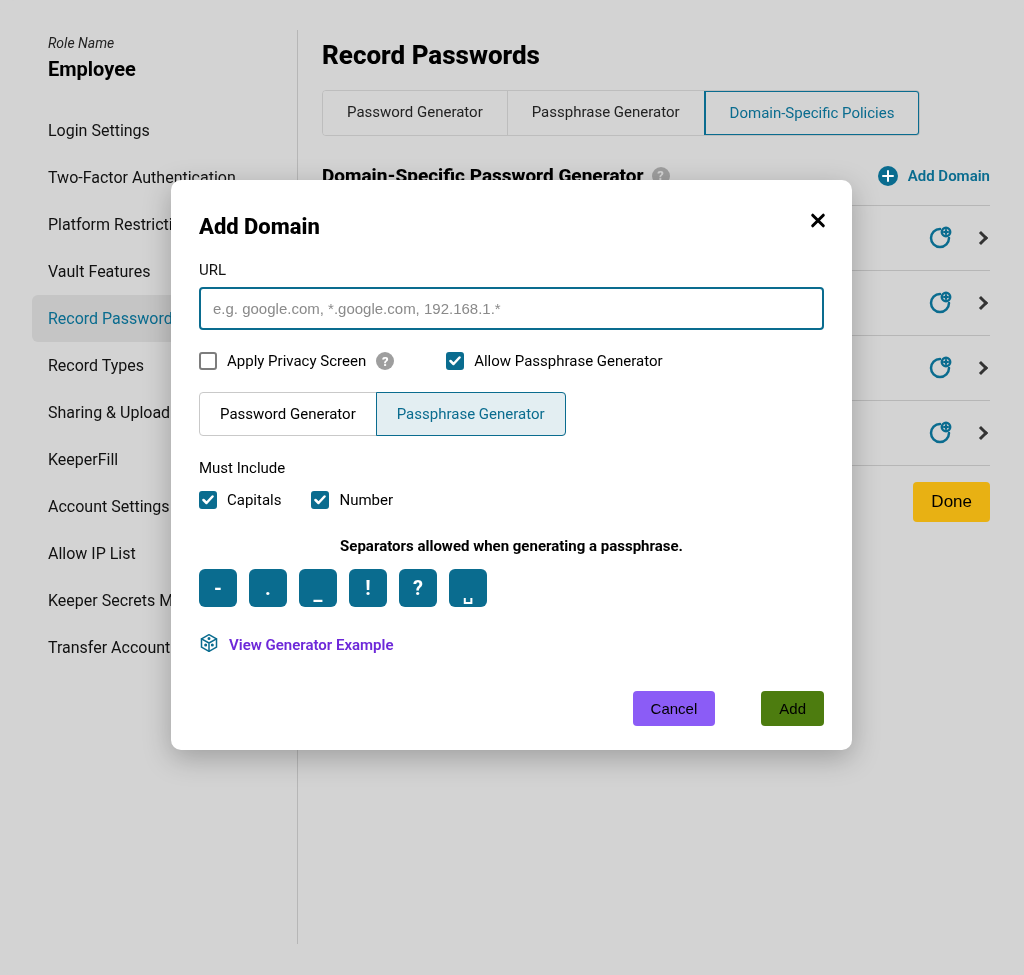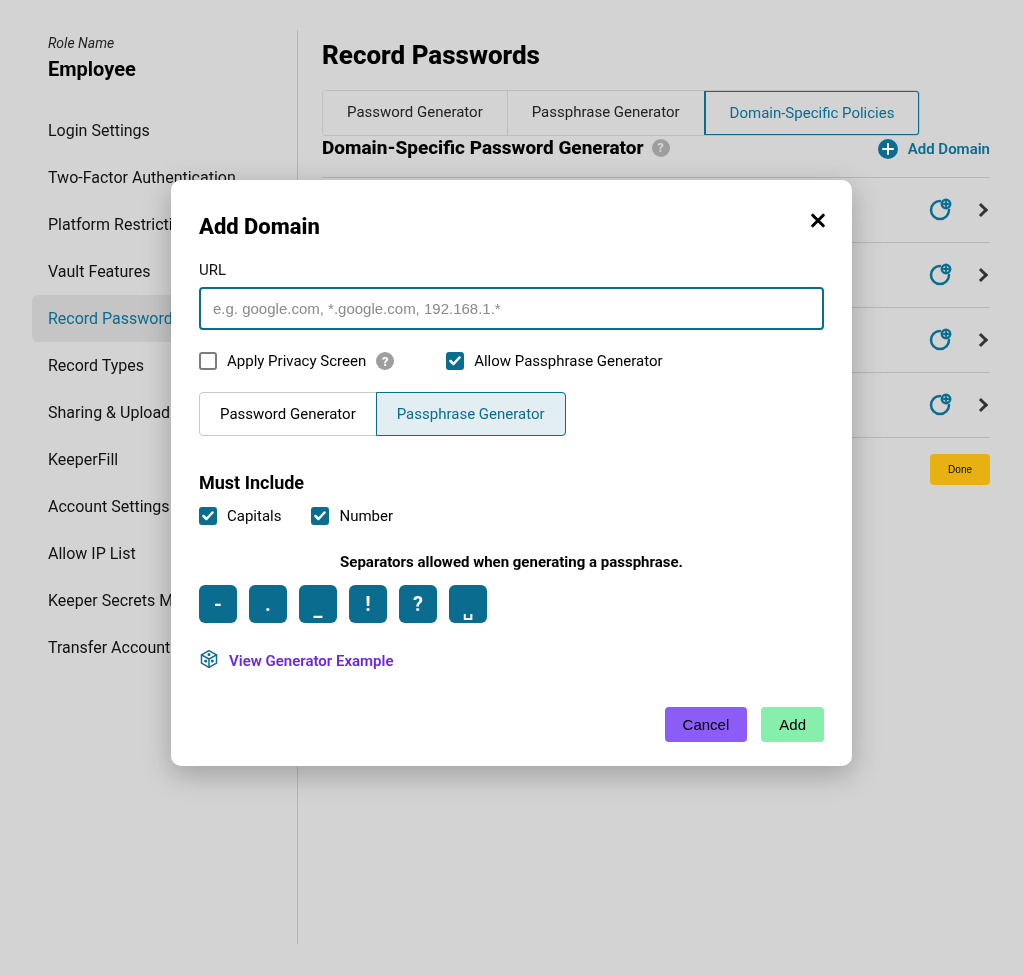--- a/index.html
+++ b/index.html
@@ -90,22 +90,23 @@
   .tab:last-child { border-right: none; }
   .tab.active {
     color: #0a6c8f;
     border: 2px solid #0a6c8f;
     margin: -1px;
     border-radius: 0 4px 4px 0;
     background: #d3d3d3;
   }
   .section-head {
     display: flex;
-    align-items: flex-end;
+    align-items: center;
     justify-content: space-between;
+    margin-top: 28px;
   }
   .section-title-wrap {
     display: flex;
     align-items: center;
     gap: 8px;
   }
   .section-title {
     font-size: 19px;
     font-weight: 800;
   }
@@ -155,21 +156,21 @@
     border-right: 3px solid #333;
     border-bottom: 3px solid #333;
     transform: rotate(-45deg);
   }
   .done-btn {
     background: #e8b113;
     color: #000;
     border: none;
     border-radius: 4px;
     padding: 10px 18px;
-    font-size: 10px;
+    font-size: 17px;
     cursor: pointer;
     float: right;
     margin-top: 16px;
   }
 
   
   .modal {
     position: absolute;
     left: 171px;
     top: 180px;
@@ -274,23 +275,23 @@
   }
   .num-input {
     width: 38px; height: 38px;
     border: 1px solid #c9c9c9;
     border-radius: 4px;
     text-align: center;
     font-size: 15px;
     outline: none;
   }
   .must-label {
-    font-weight: 700;
-    font-size: 18px;
-    margin-top: 36px;
+    font-weight: 400;
+    font-size: 15px;
+    margin-top: 23px;
   }
   .must-row {
     display: flex; gap: 30px;
     margin-top: 14px;
   }
   .sep-label {
     font-weight: 700;
     font-size: 15px;
     margin-top: 28px;
     text-align: center;
@@ -325,26 +326,27 @@
   }
   .btn-cancel {
     background: #8b5cf6;
     border: none;
     border-radius: 4px;
     padding: 9px 18px;
     font-size: 15px;
     cursor: pointer;
   }
   .btn-add {
-    background: #86efac;
+    background: #4d7c0f;
     border: none;
     border-radius: 4px;
     padding: 9px 18px;
     font-size: 15px;
     cursor: pointer;
+    margin-left: 32px;
   }
 </style>
 </head>
 <body>
 
 <div class="app">
     <div class="inner">
   <div class="layout">
 
     <div class="sidebar">

